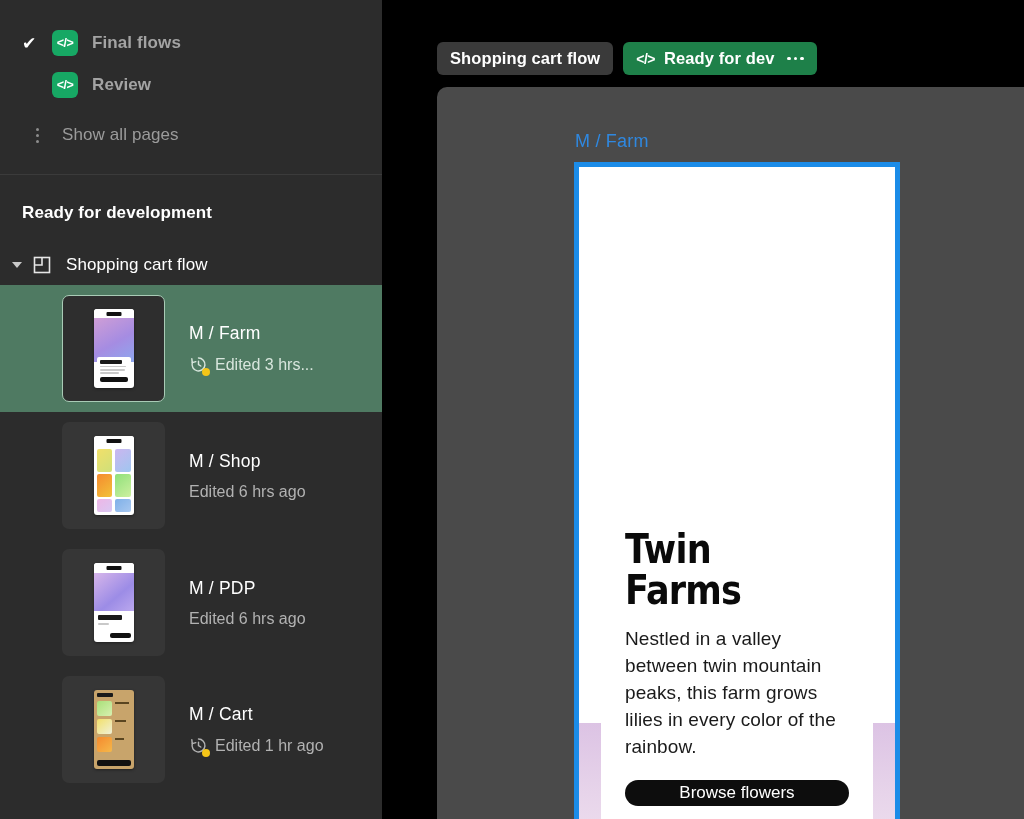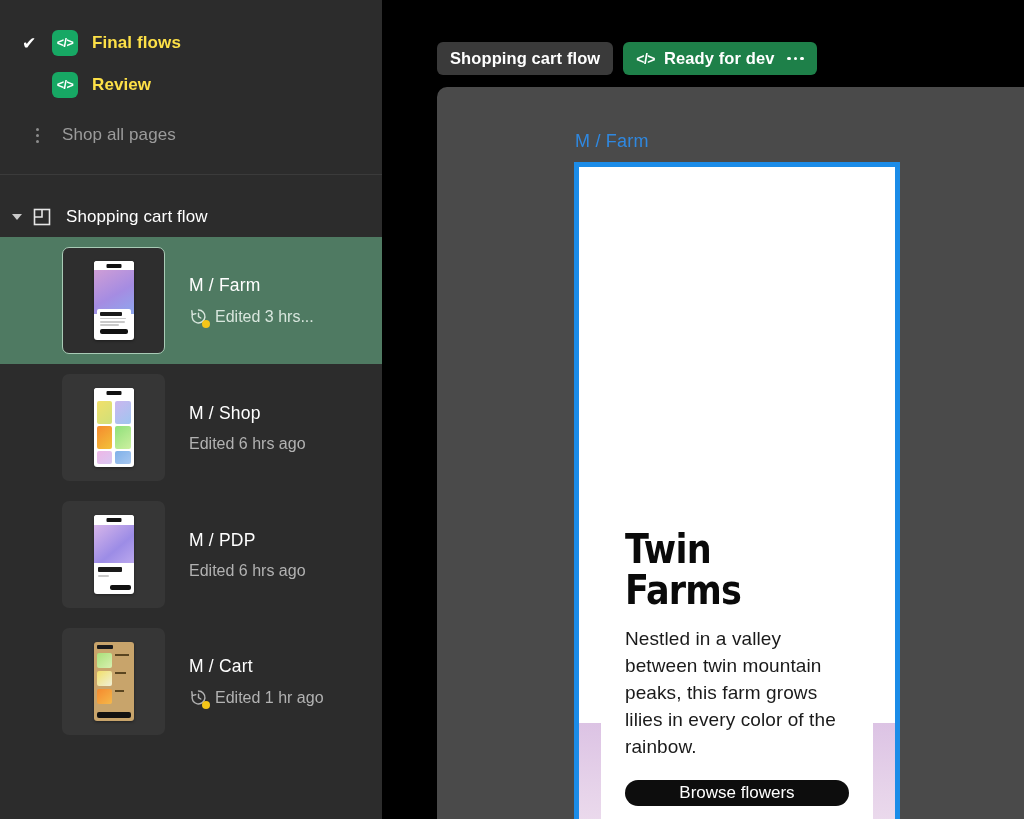--- a/index.html
+++ b/index.html
@@ -30,21 +30,21 @@
     display: flex; align-items: center;
   }
   .codeicon {
     width: 26px; height: 26px; flex: 0 0 26px;
     background: #17a864; border-radius: 6px;
     display: flex; align-items: center; justify-content: center;
     color: #ffffff; font-size: 12.5px; font-weight: 700;
     letter-spacing: -0.5px;
   }
   .page-label {
-    margin-left: 14px; color: #fde047;
+    margin-left: 14px; color: #a3a3a3;
     font-size: 17px; font-weight: 700; letter-spacing: 0.1px;
   }
   .page-label.muted { color: #9b9b9b; font-weight: 400; }
   .dots-vert {
     width: 30px; flex: 0 0 30px;
     display: flex; flex-direction: column; align-items: center;
     justify-content: center; gap: 3px;
   }
   .dots-vert i { width: 3px; height: 3px; border-radius: 50%; background: #8d8d8d; display: block; }
 
@@ -231,26 +231,27 @@
         <div class="codeicon">&lt;/&gt;</div>
         <div class="page-label">Review</div>
       </div>
 
       <div class="page-row" style="margin-top:8px;">
         <div class="dots-vert">
             <i></i>
             <i></i>
             <i></i>
           </div>
-        <div class="page-label muted" style="margin-left:10px;">Shop all pages</div>
+        <div class="page-label muted" style="margin-left:10px;">Show all pages</div>
       </div>
 
       <div class="divider"></div>
     </div>
 
+    <div class="section-title">Ready for development</div>
 
     <div class="flow-row">
       <div class="caret">
           <span></span>
         </div>
       <div class="section-icon">
         <svg width="20" height="20" viewBox="0 0 20 20" fill="none">
           <rect x="2.5" y="2.5" width="15" height="15" stroke="#e6e6e6" stroke-width="1.6"></rect>
           <path d="M10 2.5 V10 H2.5" stroke="#e6e6e6" stroke-width="1.6"></path>
         </svg>

